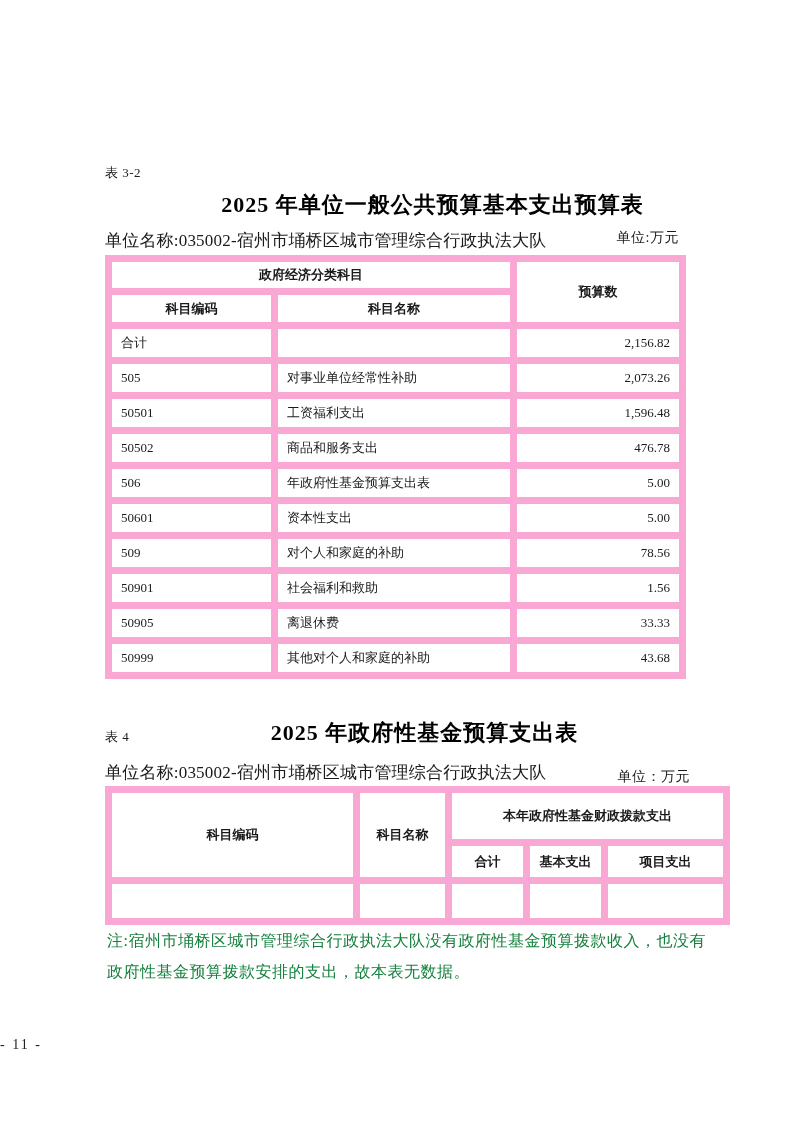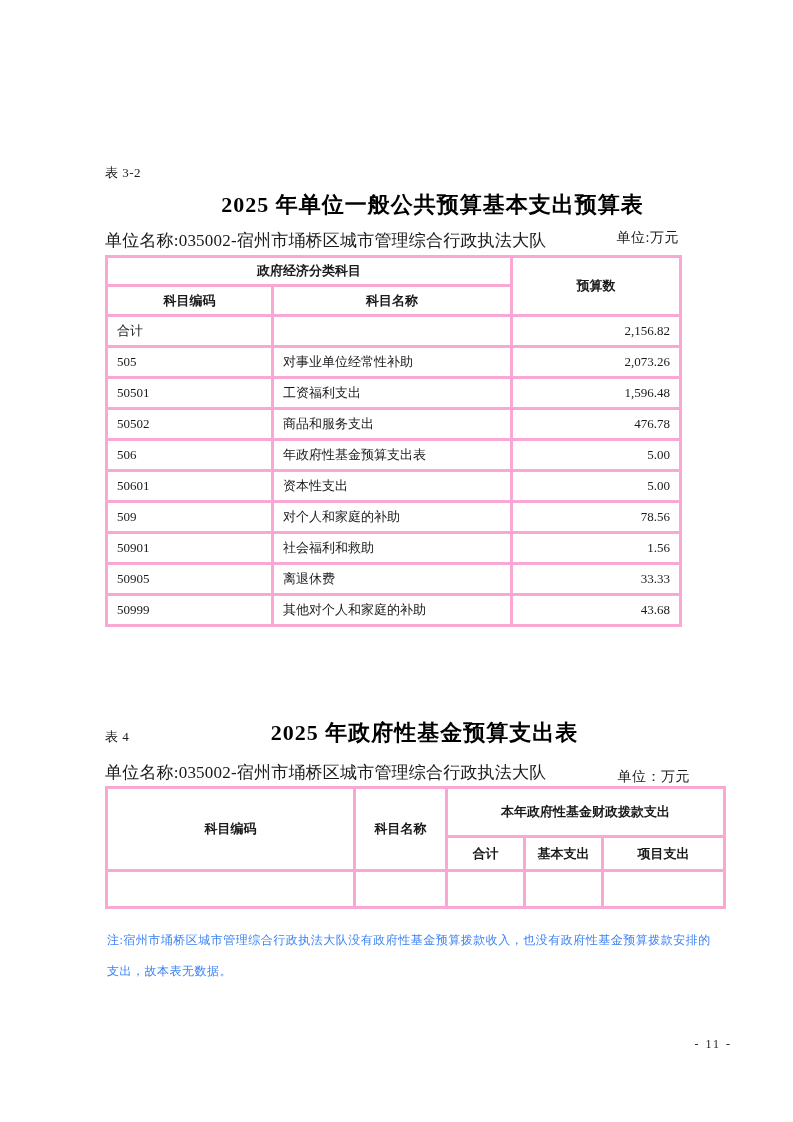--- a/index.html
+++ b/index.html
@@ -23,21 +23,21 @@
     left: 105px; display: flex; justify-content: space-between;
   }
   .meta-left  { font-size: 17px; letter-spacing: 0.2px; }
   .meta-right { font-size: 14px; letter-spacing: 0.5px; }
 
   table.budget {
     border-collapse: collapse; table-layout: fixed;
     background: #fff;
   }
   table.budget th, table.budget td {
-    border: 3px solid #f9a8d4;
+    border: 7px solid #f9a8d4;
     font-size: 13px;
     padding: 0 9px;
     overflow: hidden;
     white-space: nowrap;
   }
   table.budget th { font-weight: bold; text-align: center; padding: 0 4px; }
   td.cell-code  { text-align: left; }
   td.cell-name  { text-align: left; }
   td.cell-num   { text-align: right; }
 
@@ -46,26 +46,26 @@
   #table1 tr.hdr2 th { height: 27px; }
   #table1 tr.data td { height: 28px; }
 
   #table2 { left: 105px; top: 786px; width: 618px; }
   #table2 tr.hdr1 th { height: 46px; }
   #table2 tr.hdr2 th { height: 31px; }
   #table2 tr.data td { height: 34px; }
 
   .note {
     left: 107px; width: 612px;
-    font-size: 12px; line-height: 31px;
-    letter-spacing: 0.5px; color: #3b82f6;
+    font-size: 16px; line-height: 31px;
+    letter-spacing: 0.5px; color: #15803d;
   }
   .page-num {
-    left: 0; width: 732px; text-align: right;
-    font-size: 12px; letter-spacing: 2px; color: #222;
+    left: 0; width: 732px; text-align: left;
+    font-size: 14px; letter-spacing: 2px; color: #222;
   }
 </style>
 </head>
 <body>
 
 <div class="abs table-label" style="left:105px; top:164px;">表 3-2</div>
 
 <div class="abs doc-title" style="top:190px;padding-left:36px;">2025 年单位一般公共预算基本支出预算表</div>
 
 <div class="abs meta-row" style="top:229px; width:574px;">

